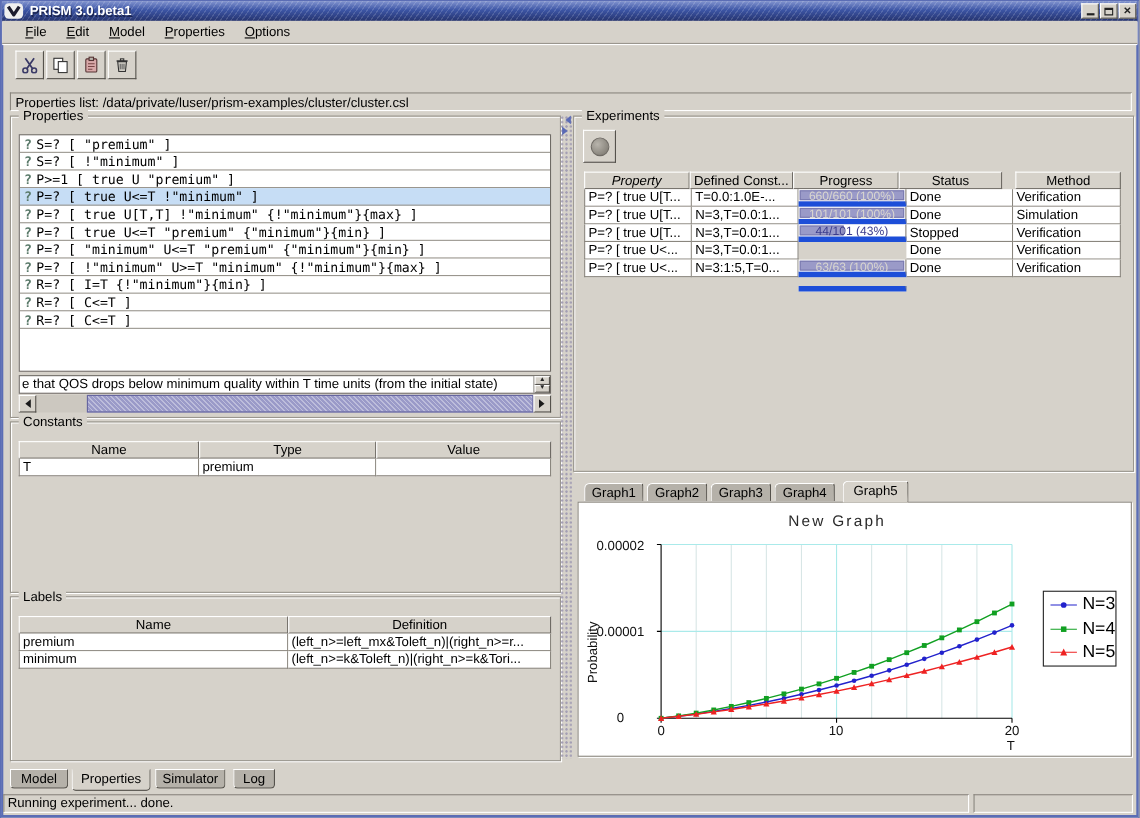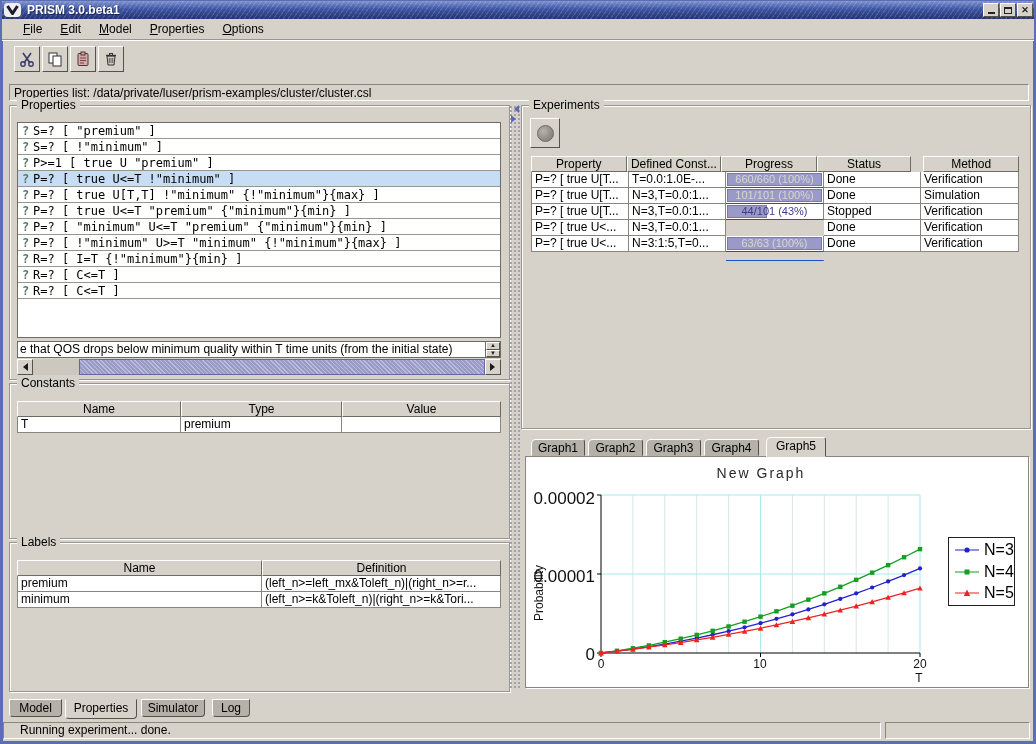--- a/index.html
+++ b/index.html
@@ -48,48 +48,48 @@
   .sb-gap{width:46px;}
   .sb-thumb{flex:1;background:#9a9ac8;border:1px solid #6666a0;box-sizing:border-box;
     background-image:repeating-linear-gradient(45deg,rgba(255,255,255,.35) 0 1px,transparent 1px 3px);}
   
   .tbl{position:absolute;display:flex;flex-direction:column;}
   .trow{display:flex;height:16px;}
   .th{background:#d6d2ca;border:1px solid;border-color:#fff #6e6a64 #6e6a64 #fff;text-align:center;line-height:14px;box-sizing:border-box;overflow:hidden;white-space:nowrap;}
   .td{background:#fff;border-right:1px solid #8a867e;border-bottom:1px solid #8a867e;padding-left:3px;line-height:15px;box-sizing:border-box;overflow:hidden;white-space:nowrap;}
   .td:first-child{border-left:1px solid #8a867e;}
   
-  .progress-cell{position:relative;background:#fff;border-right:1px solid #8a867e;border-bottom:1px solid #1d4ed8;box-sizing:border-box;overflow:hidden;}
+  .progress-cell{position:relative;background:#fff;border-right:1px solid #8a867e;border-bottom:5px solid #1d4ed8;box-sizing:border-box;overflow:hidden;}
   .progress-fill{position:absolute;left:1px;top:1px;bottom:1px;background:#9a9ac8;border:1px solid #7a7ab0;box-sizing:border-box;}
   .progress-text{position:relative;display:block;text-align:center;line-height:15px;color:#d9d6cf;font-size:11px;}
   .progress-cell.partial .progress-text{color:#3c3c8c;}
   
   .stop-btn{position:absolute;left:8px;top:12px;width:30px;height:30px;background:#d6d2ca;border:1px solid;border-color:#fff #55524c #55524c #fff;display:flex;align-items:center;justify-content:center;box-sizing:border-box;}
   .stop-circle{width:15px;height:15px;border-radius:50%;background:radial-gradient(circle at 35% 35%,#b8b4ac,#8a867e 70%);border:1px solid #6e6a64;}
   
   .vsplit{position:absolute;left:508px;top:104px;width:11px;height:585px;
     background-image:radial-gradient(#a49fb4 1px,transparent 1.2px);background-size:4px 4px;}
   .split-tri-l{position:absolute;left:1px;top:0;width:0;height:0;border:4px solid transparent;border-right:5px solid #5a6ab5;}
   .split-tri-r{position:absolute;left:2px;top:10px;width:0;height:0;border:4px solid transparent;border-left:5px solid #5a6ab5;}
   
   .gtab{position:absolute;height:17px;top:438px;background:#b5b1a9;border:1px solid;border-color:#fff #55524c transparent #fff;box-sizing:border-box;text-align:center;line-height:16px;border-radius:5px 3px 0 0;}
   .gtab.sel{height:20px;top:436px;background:#d6d2ca;z-index:3;}
   .chart-panel{position:absolute;left:524px;top:455px;width:504px;height:232px;background:#fff;border:1px solid #8a867e;box-shadow:1px 1px 0 #fff;box-sizing:border-box;}
   .btab{position:absolute;height:18px;top:698px;background:#b5b1a9;border:1px solid;border-color:#fff #55524c #55524c #fff;box-sizing:border-box;text-align:center;line-height:16px;border-radius:0 0 4px 4px;}
   .btab.sel{background:#d6d2ca;height:20px;z-index:3;border-top-color:#d6d2ca;}
   
   .chart-title{position:absolute;left:600px;top:464px;width:320px;text-align:center;font-size:14px;color:#2a2a2a;letter-spacing:2px;}
-  .ytick{position:absolute;width:62px;text-align:right;font-size:17px;color:#111;}
+  .ytick{position:absolute;width:62px;text-align:center;font-size:12px;color:#111;}
   .xtick{position:absolute;width:40px;text-align:center;font-size:12px;color:#111;}
   .ylab{position:absolute;left:531px;top:490px;height:130px;writing-mode:vertical-rl;transform:rotate(180deg);font-size:12px;color:#111;}
   .xlab{position:absolute;left:900px;top:670px;width:36px;text-align:center;font-size:12px;color:#111;}
   .legend{position:absolute;left:947px;top:536px;width:67px;height:69px;background:#fff;border:1px solid #222;display:flex;flex-direction:column;justify-content:space-evenly;padding-left:5px;box-sizing:border-box;}
   .leg-row{display:flex;align-items:center;gap:4px;font-size:16px;text-align:right;}
   
-  .statusbar{position:absolute;left:2px;top:721px;height:17px;border:1px solid;border-color:#8a867e #fff #fff #8a867e;background:#d6d2ca;line-height:15px;padding-left:16px;box-sizing:border-box;}
+  .statusbar{position:absolute;left:2px;top:721px;height:17px;border:1px solid;border-color:#8a867e #fff #fff #8a867e;background:#d6d2ca;line-height:15px;padding-left:3px;box-sizing:border-box;}
 </style>
 </head>
 <body>
 
 <div class="win">
 
   <div class="titlebar">
     <span class="title-icon">
       <svg width="13" height="10" viewBox="0 0 13 10">
           <polyline points="1.5,1 6.5,8.5 11.5,1" fill="none" stroke="#1c1c2e" stroke-width="3"></polyline>
@@ -221,21 +221,21 @@
     <span class="split-tri-r"></span>
   </div>
 
   <div class="group" style="left:520px;top:104px;width:508px;height:322px;">
     <span class="group-title">Experiments</span>
     <span class="stop-btn">
         <span class="stop-circle"></span>
       </span>
     <div class="tbl" style="left:9px;top:50px;width:488px;">
       <div class="trow">
-        <span class="th" style="width:98px;">Property</span>
+        <span class="th" style="width:98px;font-style:italic;">Property</span>
         <span class="th" style="width:97px;">Defined Const...</span>
         <span class="th" style="width:98px;">Progress</span>
         <span class="th" style="width:97px;">Status</span>
         <span class="th" style="width:98px;margin-left:12px;">Method</span>
       </div>
       <div class="trow">
         <span class="td" style="width:98px;">P=? [ true U[T...</span>
         <span class="td" style="width:97px;">T=0.0:1.0E-...</span>
         <span class="progress-cell" style="width:98px;">
             <span class="progress-fill" style="width: calc(100% - 2px);"></span>

